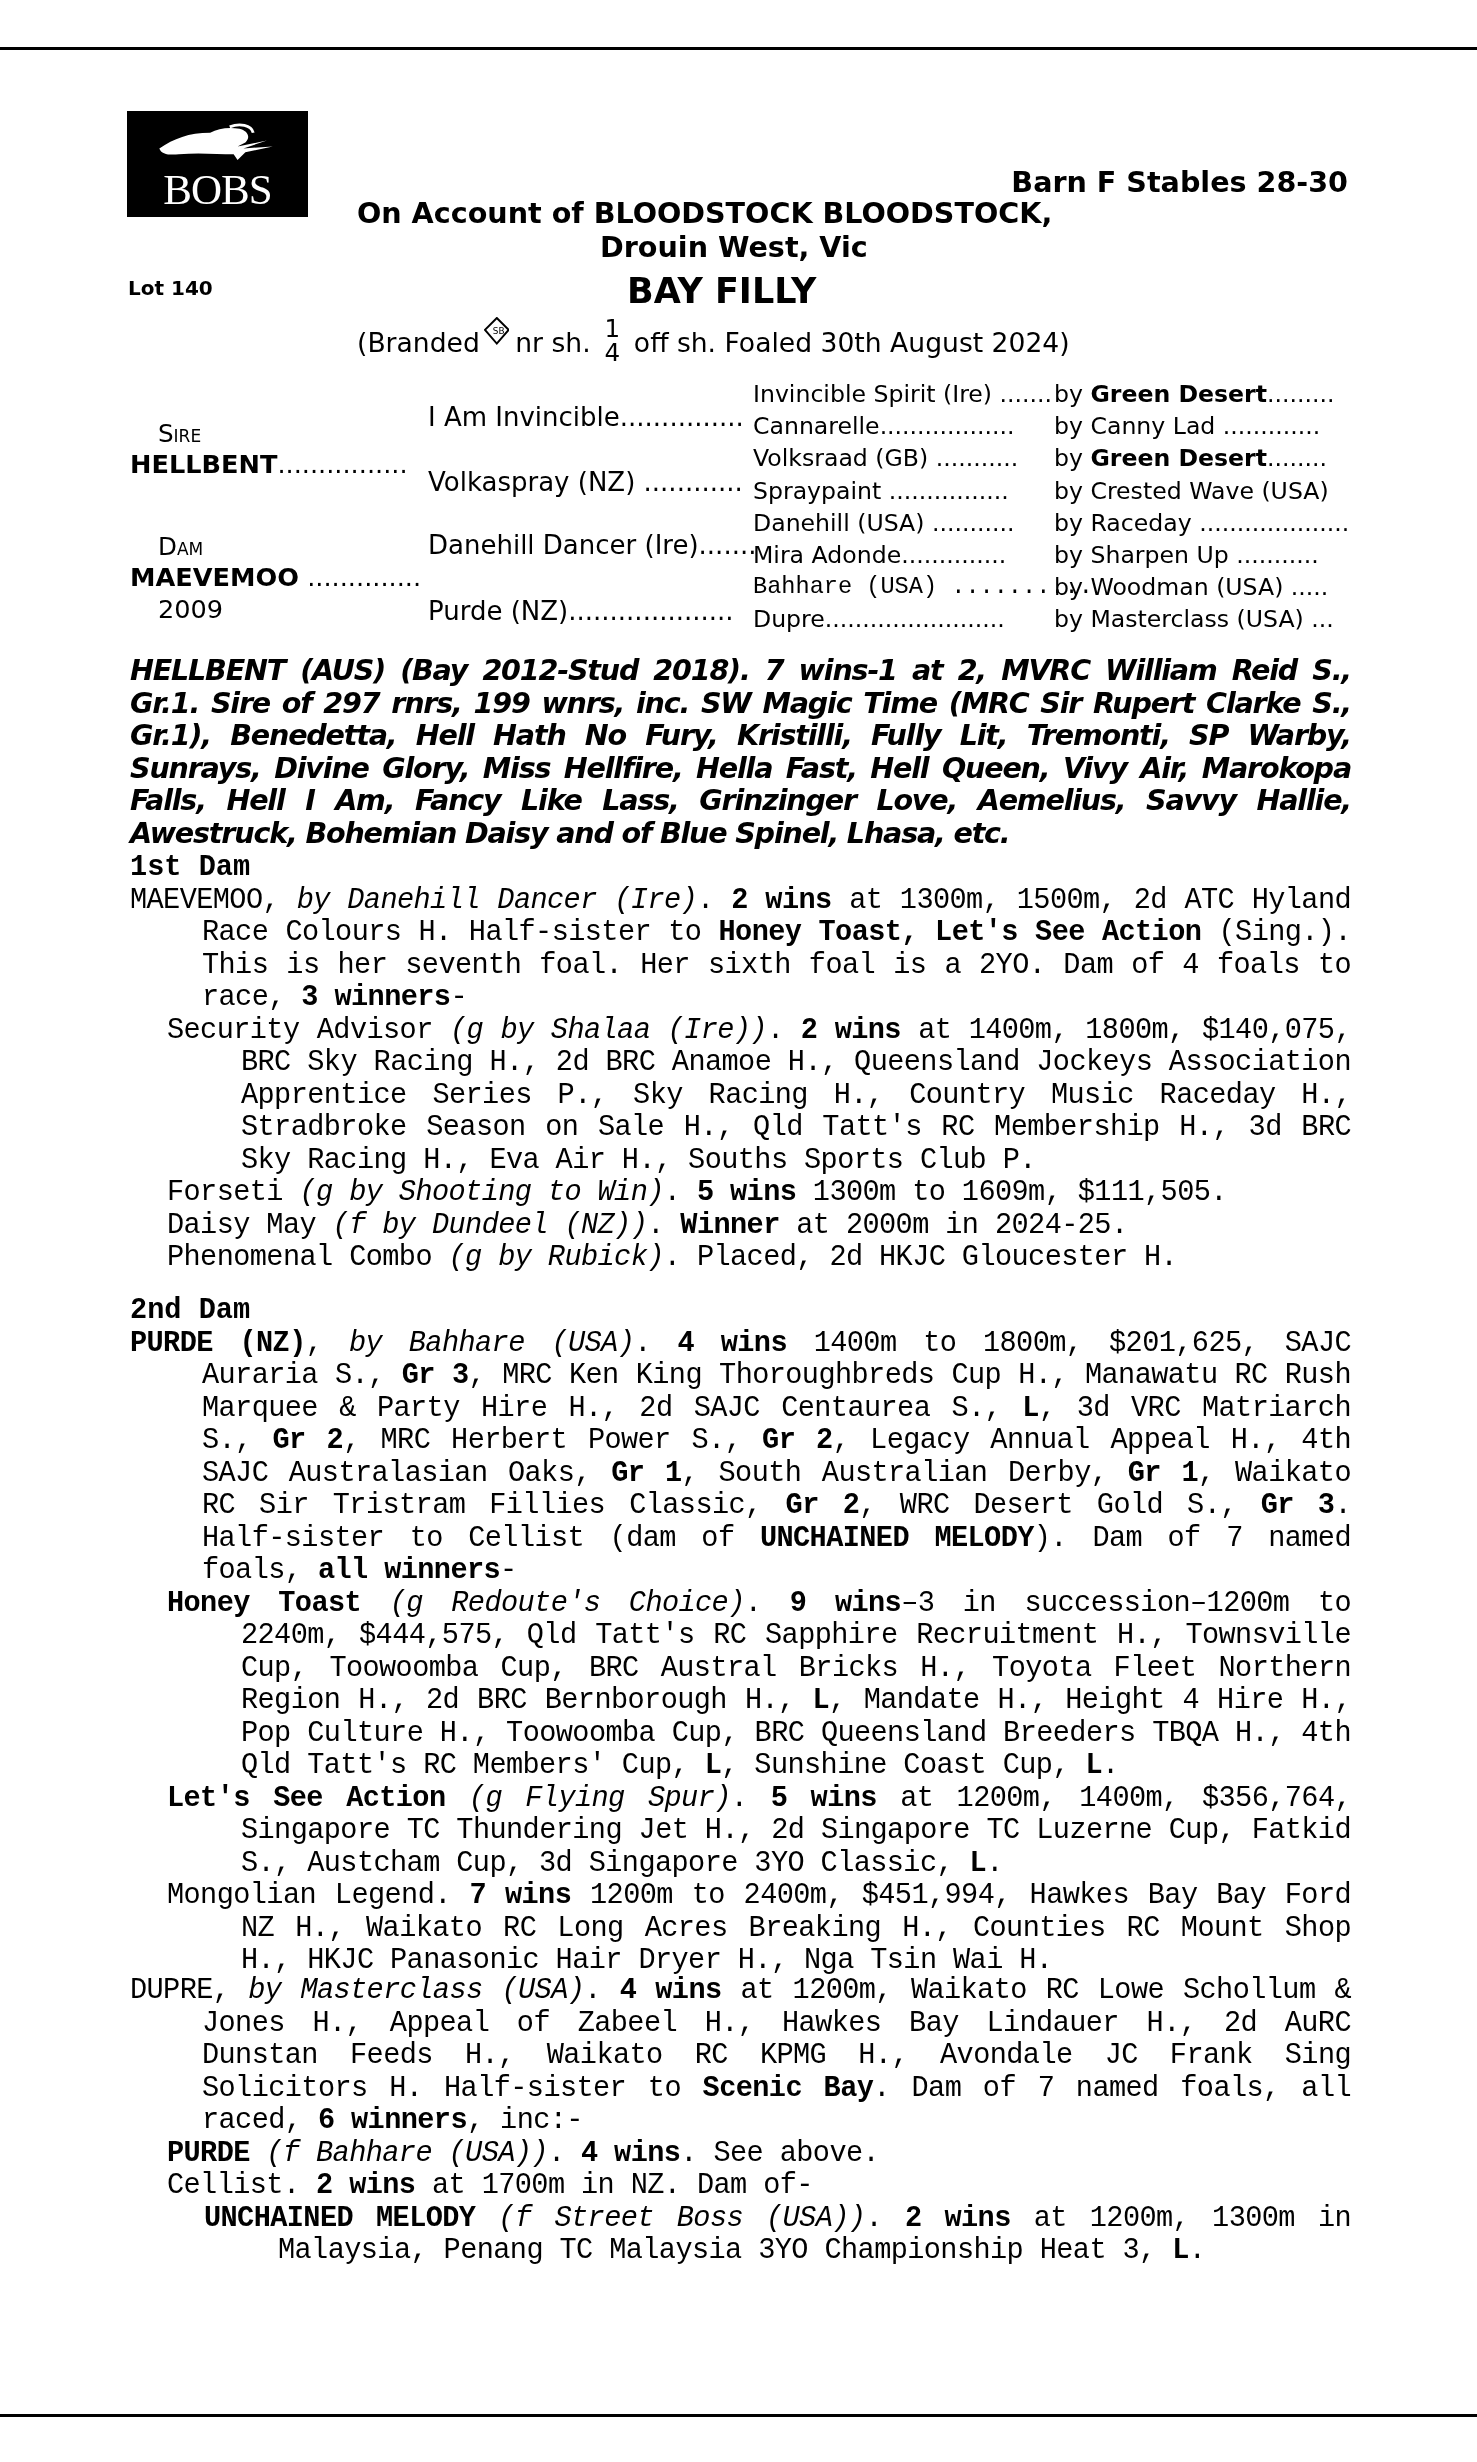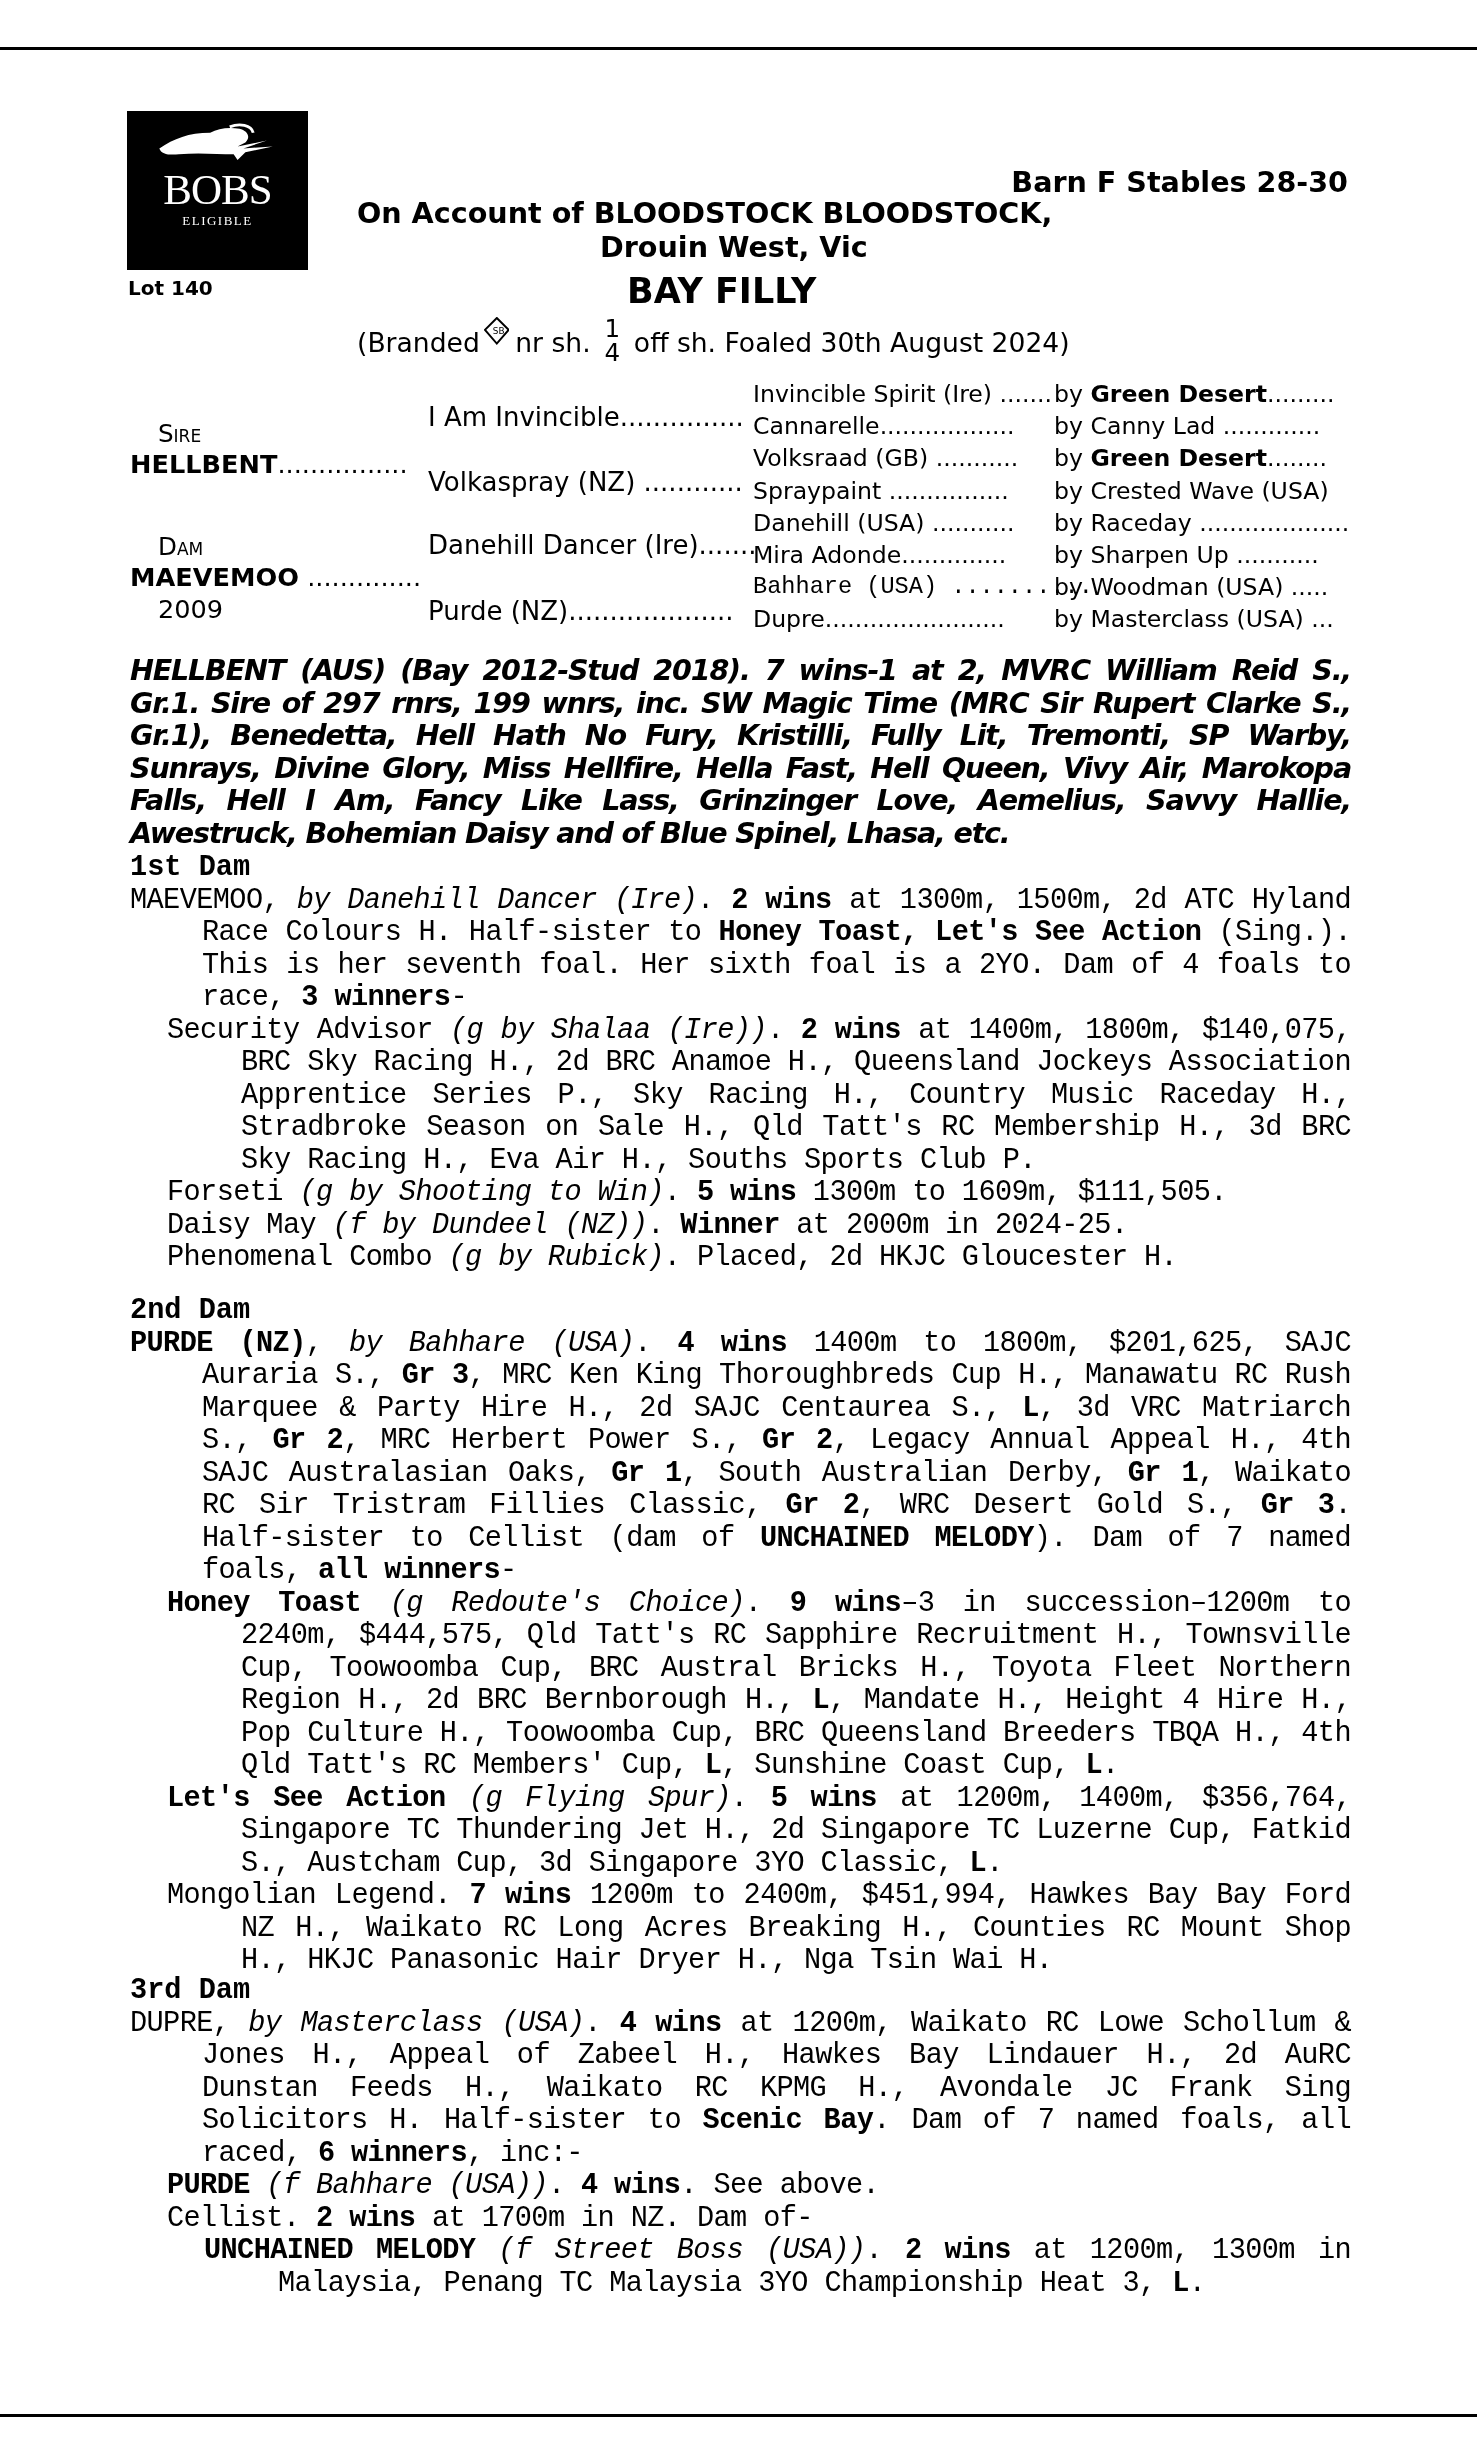--- a/index.html
+++ b/index.html
@@ -1,20 +1,20 @@
 <!DOCTYPE html>
 <html><head>
 <meta charset="utf-8">
 <style>
   html, body { margin: 0; padding: 0; background: #ffffff; }
   body { width: 1478px; height: 2463px; position: relative; overflow: hidden;
          font-family: "DejaVu Sans", sans-serif; color: #000; }
   .rule { position: absolute; left: 0; width: 1478px; height: 3px; background: #000; }
   .abs { position: absolute; white-space: nowrap; }
-  .logo { position: absolute; left: 127px; top: 111px; width: 181px; height: 159px; background: #000; color: #fff;
+  .logo { position: absolute; left: 127px; top: 111px; width: 181px; height: 106px; background: #000; color: #fff;
           text-align: center; font-family: "Liberation Serif", "DejaVu Serif", serif; }
   .logo .horse { position: absolute; left: 21.7px; top: 9.9px; width: 138px; height: 44px; }
   .logo .bobs { position: absolute; left: 0; right: 0; top: 57px; font-size: 43px; line-height: 43px; letter-spacing: -1px; }
   .logo .elig { position: absolute; left: 0; right: 0; top: 102px; font-size: 13px; letter-spacing: 1.5px; }
   .hdr { font-weight: bold; font-family: "DejaVu Sans", sans-serif; }
   .brand { display: inline-block; width: 25.6px; height: 25.6px; position: relative; vertical-align: 5.9px; margin: 0 5.9px 0 3.9px; }
   .frac { display: inline-block; text-align: center; vertical-align: middle; font-size: 24.6px; line-height: 24.6px; margin: 0 13.8px; position: relative; top: -3.9px; }
   .ped1 { font-size: 25.6px; }
   .ped2 { font-size: 26px; }
   .ped3 { font-size: 23.6px; }
@@ -104,21 +104,20 @@
       <div class="entry sub"><span>Phenomenal Combo </span><span class="i">(g by Rubick)</span><span>. Placed, 2d HKJC Gloucester H.</span></div>
     </div>
     <div class="section" style="top: 1295px;">
       <h3>2nd Dam</h3>
       <div class="entry"><span class="b">PURDE (NZ)</span><span>, </span><span class="i">by Bahhare (USA)</span><span>. </span><span class="b">4 wins</span><span> 1400m to 1800m, $201,625, SAJC Auraria S., </span><span class="b">Gr 3</span><span>, MRC Ken King Thoroughbreds Cup H., Manawatu RC Rush Marquee &amp; Party Hire H., 2d SAJC Centaurea S., </span><span class="b">L</span><span>, 3d VRC Matriarch S., </span><span class="b">Gr 2</span><span>, MRC Herbert Power S., </span><span class="b">Gr 2</span><span>, Legacy Annual Appeal H., 4th SAJC Australasian Oaks, </span><span class="b">Gr 1</span><span>, South Australian Derby, </span><span class="b">Gr 1</span><span>, Waikato RC Sir Tristram Fillies Classic, </span><span class="b">Gr 2</span><span>, WRC Desert Gold S., </span><span class="b">Gr 3</span><span>. Half-sister to Cellist (dam of </span><span class="b">UNCHAINED MELODY</span><span>). Dam of 7 named foals, </span><span class="b">all winners</span><span>-</span></div>
       <div class="entry sub"><span class="b">Honey Toast</span><span> </span><span class="i">(g Redoute's Choice)</span><span>. </span><span class="b">9 wins</span><span>–3 in succession–1200m to 2240m, $444,575, Qld Tatt's RC Sapphire Recruitment H., Townsville Cup, Toowoomba Cup, BRC Austral Bricks H., Toyota Fleet Northern Region H., 2d BRC Bernborough H., </span><span class="b">L</span><span>, Mandate H., Height 4 Hire H., Pop Culture H., Toowoomba Cup, BRC Queensland Breeders TBQA H., 4th Qld Tatt's RC Members' Cup, </span><span class="b">L</span><span>, Sunshine Coast Cup, </span><span class="b">L</span><span>.</span></div>
       <div class="entry sub"><span class="b">Let's See Action</span><span> </span><span class="i">(g Flying Spur)</span><span>. </span><span class="b">5 wins</span><span> at 1200m, 1400m, $356,764, Singapore TC Thundering Jet H., 2d Singapore TC Luzerne Cup, Fatkid S., Austcham Cup, 3d Singapore 3YO Classic, </span><span class="b">L</span><span>.</span></div>
       <div class="entry sub"><span>Mongolian Legend. </span><span class="b">7 wins</span><span> 1200m to 2400m, $451,994, Hawkes Bay Bay Ford NZ H., Waikato RC Long Acres Breaking H., Counties RC Mount Shop H., HKJC Panasonic Hair Dryer H., Nga Tsin Wai H.</span></div>
     </div>
     <div class="section" style="top: 1975px;">
-      <h3>3rd Dam</h3>
       <div class="entry"><span>DUPRE</span><span>, </span><span class="i">by Masterclass (USA)</span><span>. </span><span class="b">4 wins</span><span> at 1200m, Waikato RC Lowe Schollum &amp; Jones H., Appeal of Zabeel H., Hawkes Bay Lindauer H., 2d AuRC Dunstan Feeds H., Waikato RC KPMG H., Avondale JC Frank Sing Solicitors H. Half-sister to </span><span class="b">Scenic Bay</span><span>. Dam of 7 named foals, all raced, </span><span class="b">6 winners</span><span>, inc:-</span></div>
       <div class="entry sub"><span class="b">PURDE</span><span> </span><span class="i">(f Bahhare (USA))</span><span>. </span><span class="b">4 wins</span><span>. See above.</span></div>
       <div class="entry sub"><span>Cellist. </span><span class="b">2 wins</span><span> at 1700m in NZ. Dam of-</span></div>
       <div class="entry sub2"><span class="b">UNCHAINED MELODY</span><span> </span><span class="i">(f Street Boss (USA))</span><span>. </span><span class="b">2 wins</span><span> at 1200m, 1300m in Malaysia, Penang TC Malaysia 3YO Championship Heat 3, </span><span class="b">L</span><span>.</span></div>
     </div>
   </div>
 
 <div class="rule" style="top:2414px;"></div>
 
 

